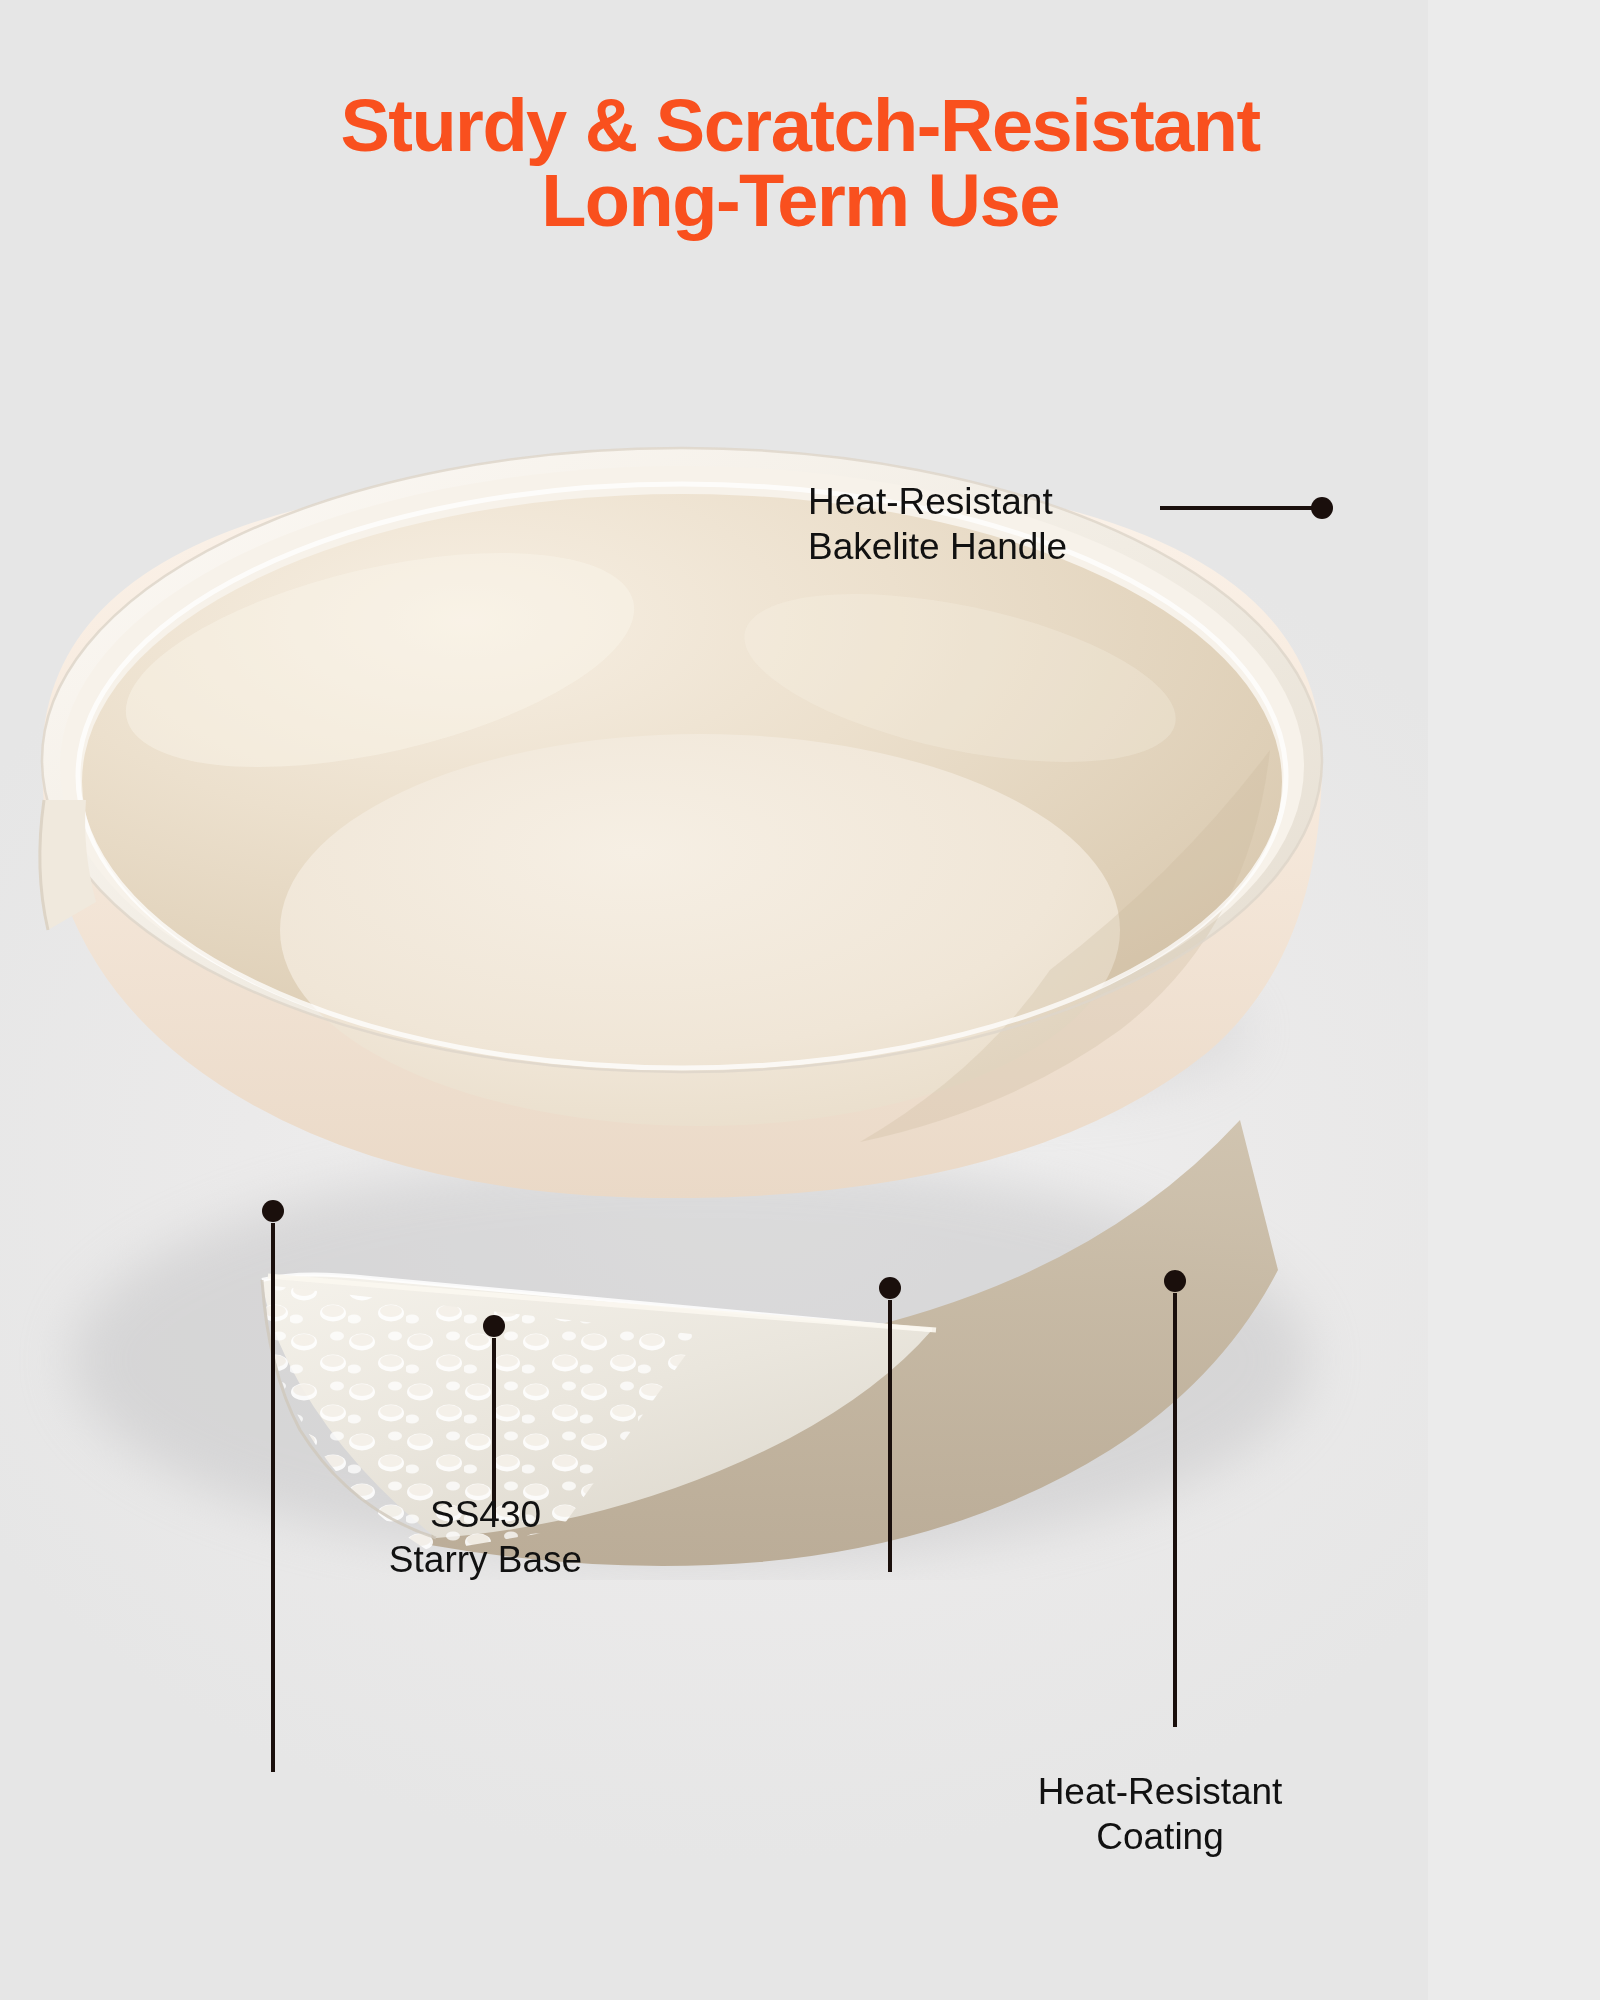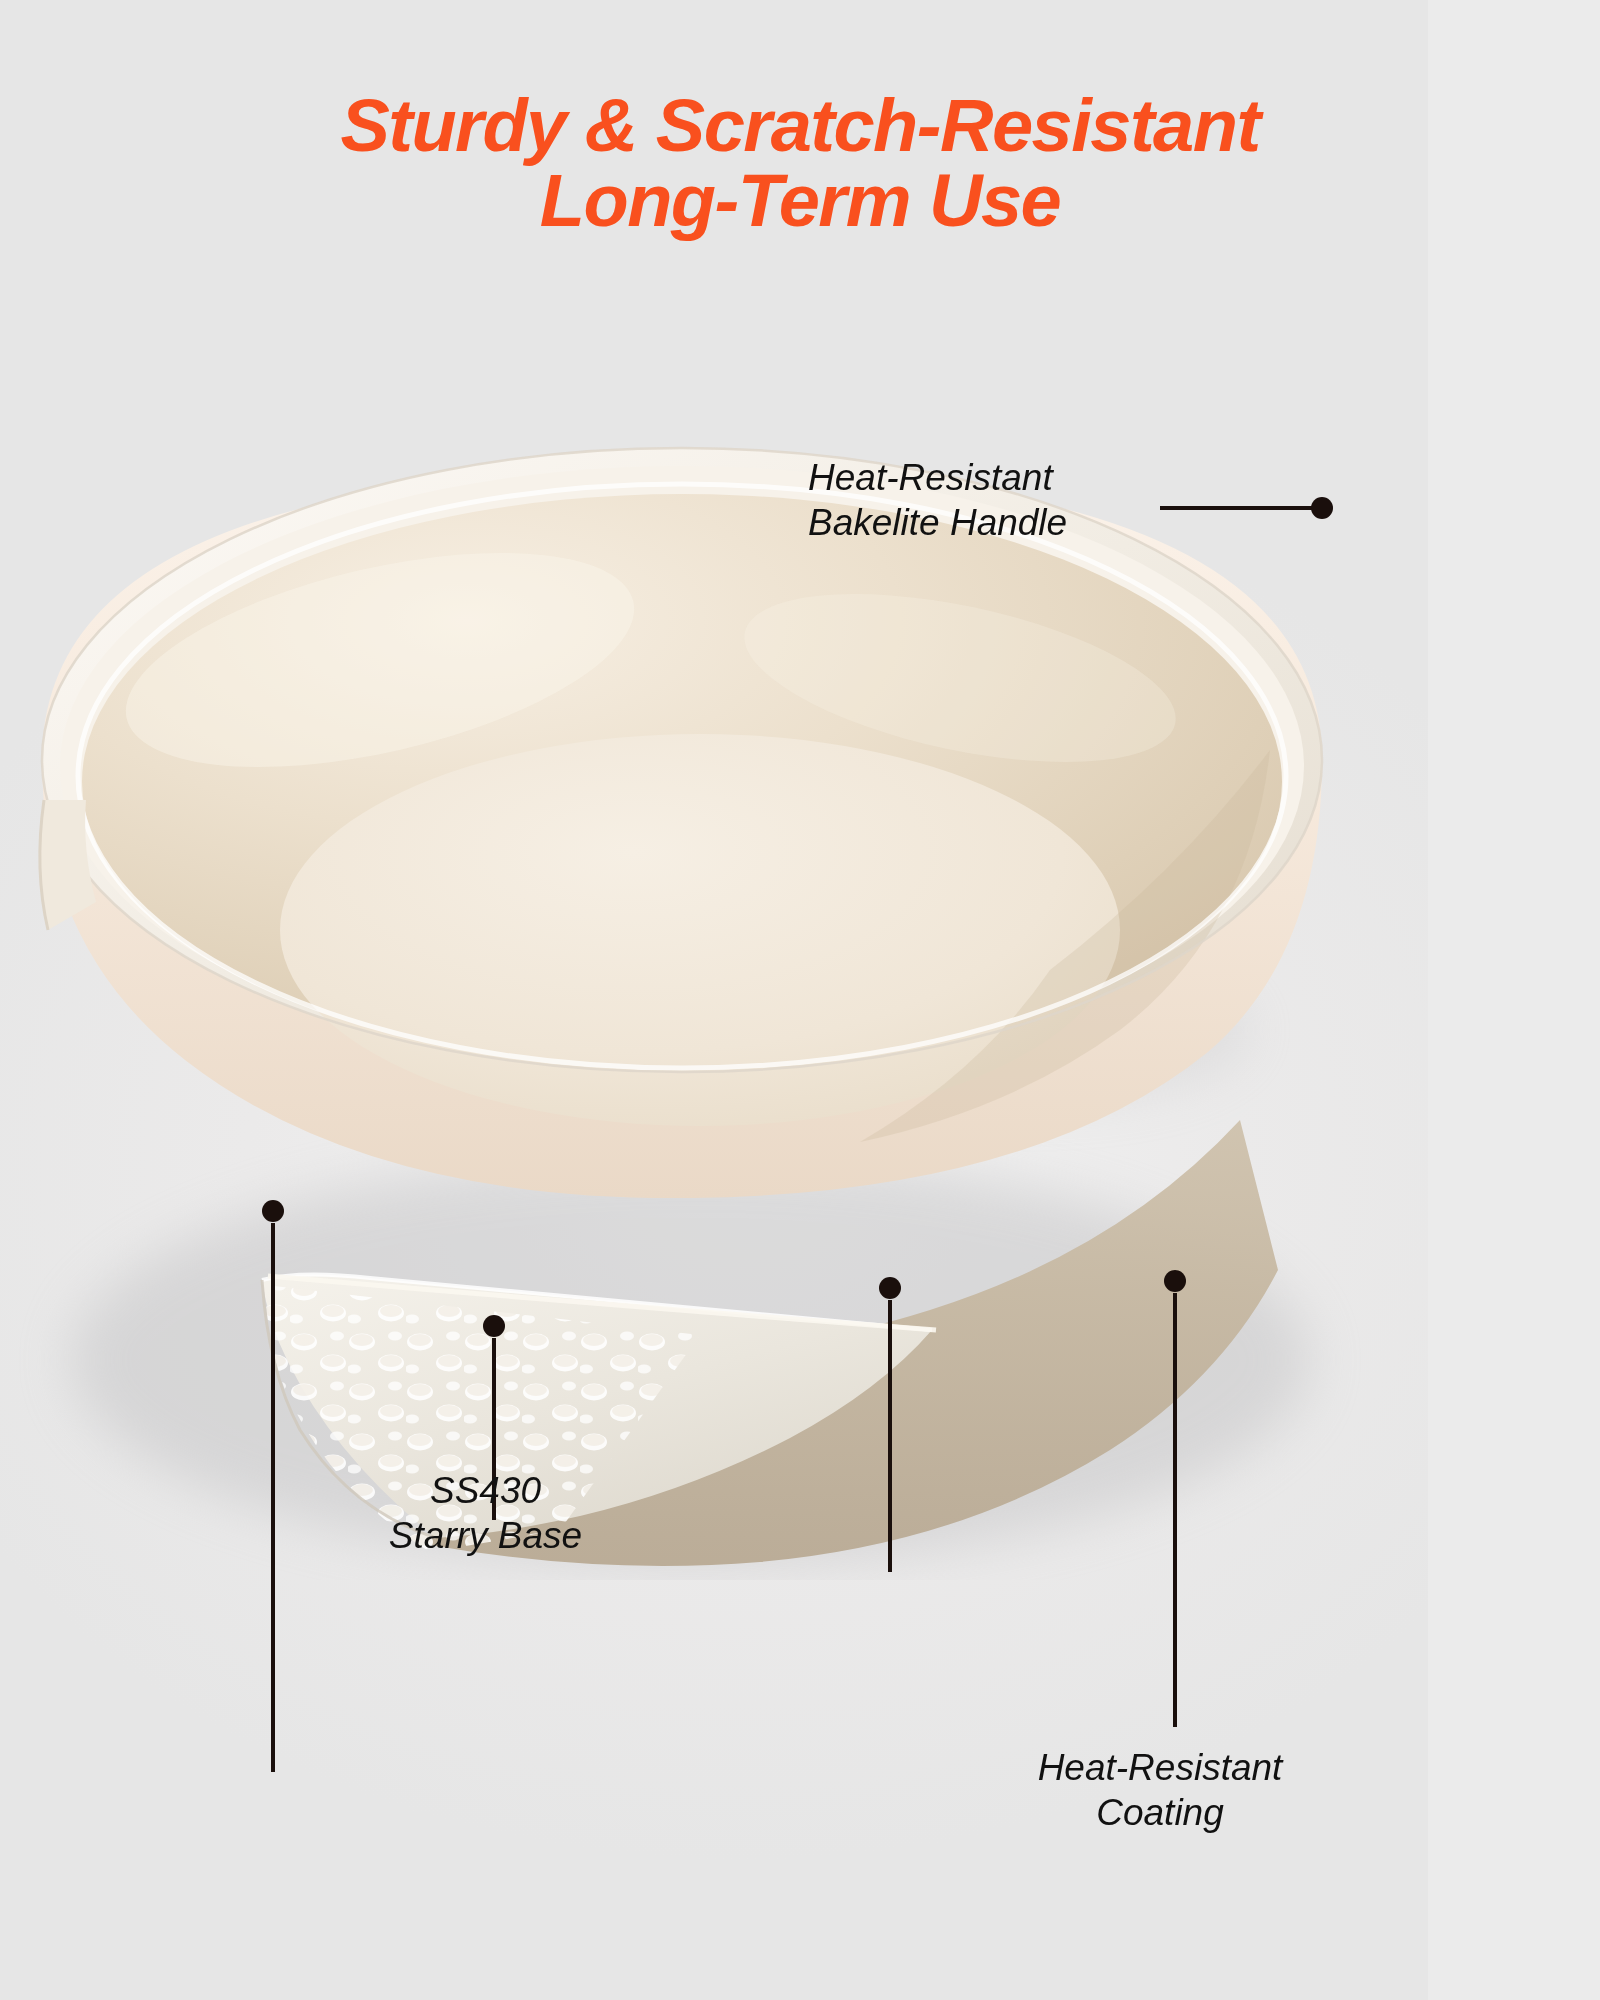--- a/index.html
+++ b/index.html
@@ -9,21 +9,20 @@
     background:#ebebeb;
     font-family:"Liberation Sans", sans-serif;
     overflow:hidden;
   }
 
   #stage {
     position:relative;
     width:1428px; height:2000px;
     background:
       radial-gradient(ellipse 900px 700px at 52% 58%, #f2f2f2 0%, #ebeaea 55%, #e6e6e6 100%);
-    font-style: italic;
   }
 
   
   #title {
     position:absolute;
     left:0; top:88px;
     width:1600px;
     text-align:center;
     color:#f9501e;
     font-weight:bold;
@@ -42,20 +41,21 @@
   #product svg { display:block; width:1600px; height:1250px; }
 
   
   .callout {
     position:absolute;
     color:#111;
     font-size:37px;
     line-height:1.22;
     white-space:pre-line;
     font-weight:400;
+    margin-top:24px;
   }
   #cl-handle   { left:808px;  top:455px;  text-align:left; }
   #cl-ss430    { left:333px;  top:1468px; text-align:center; width:305px; }
   #cl-ceramic  { left:690px;  top:1590px; text-align:center; width:370px; }
   #cl-coating  { left:985px;  top:1745px; text-align:center; width:350px; }
   #cl-alum     { left:30px;   top:1790px; text-align:center; width:530px; }
 
   
   #leaders { position:absolute; left:0; top:0; width:1600px; height:2000px; pointer-events:none; }
 </style>

